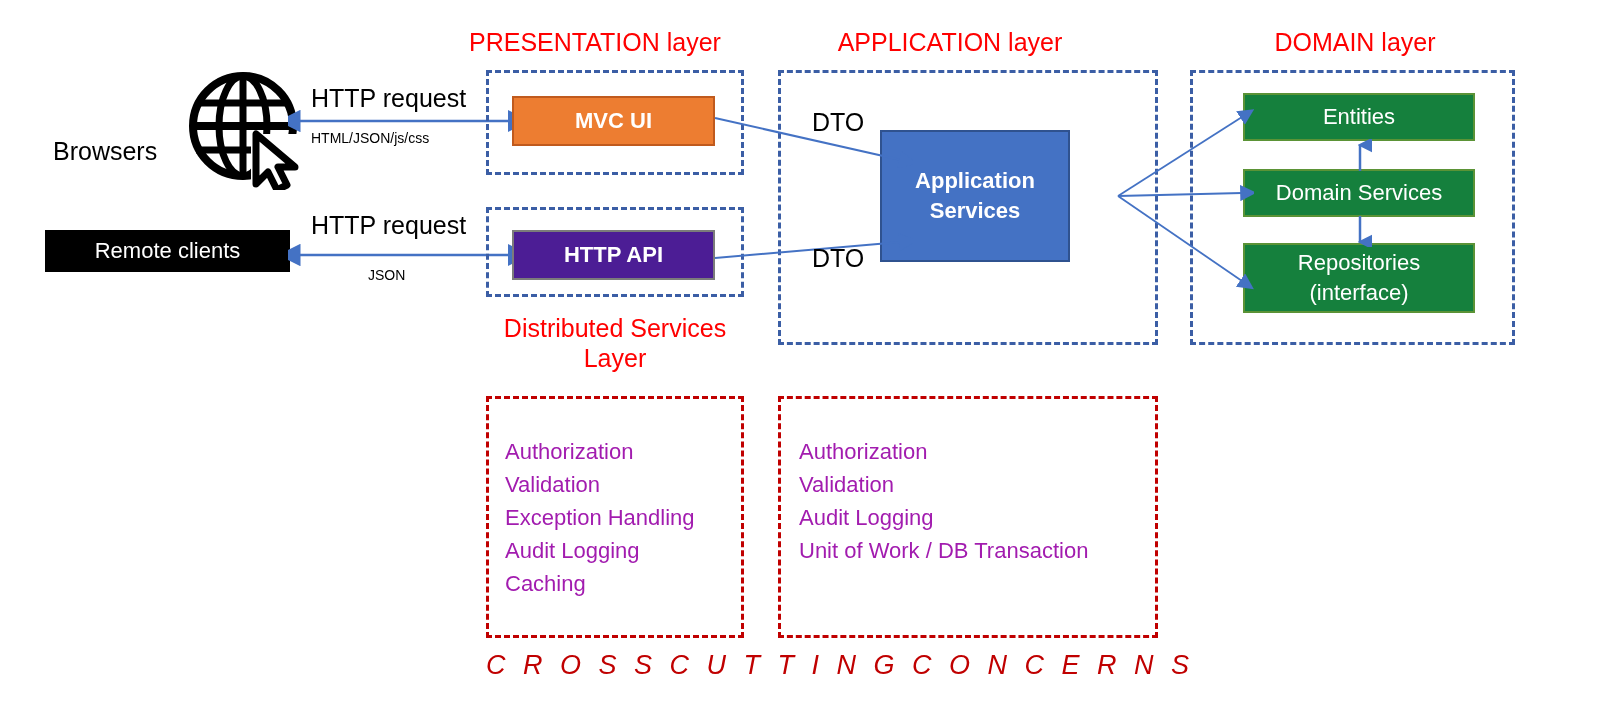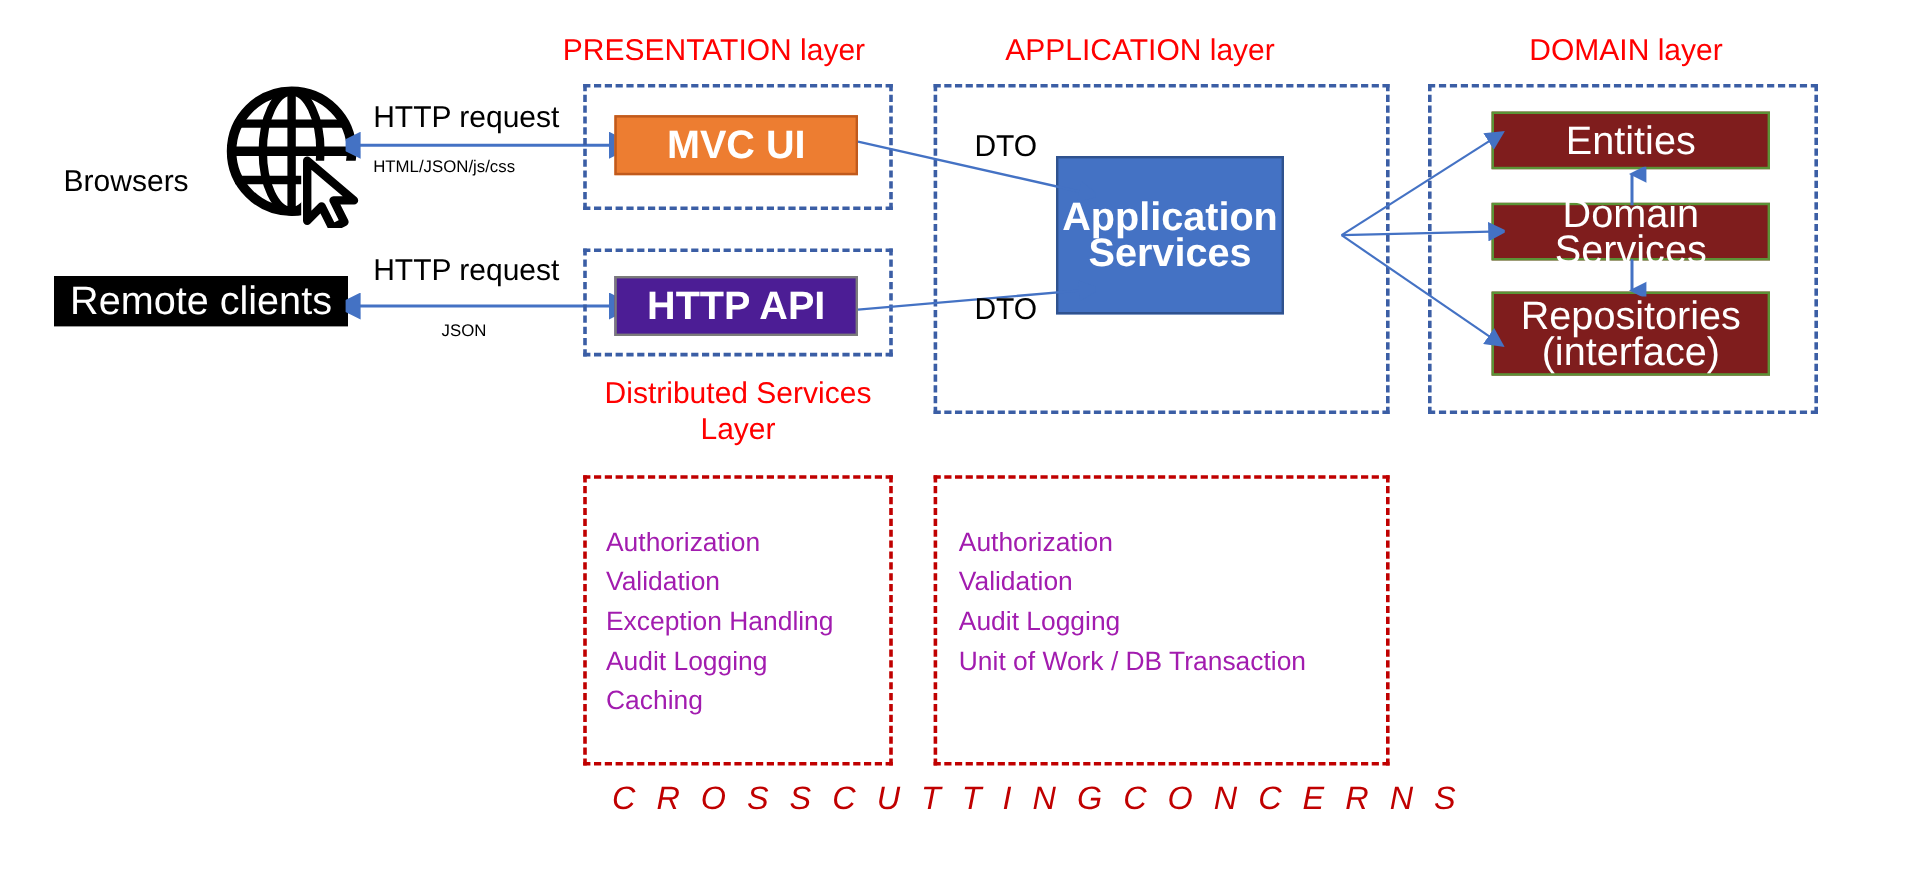--- a/index.html
+++ b/index.html
@@ -44,40 +44,40 @@
   }
 
   
   .node {
     box-sizing: border-box;
     display: flex;
     align-items: center;
     justify-content: center;
     text-align: center;
     color: #ffffff;
-    font-size: 33px;
+    font-size: 22px;
     line-height: 30px;
   }
   .node-mvc {
     background: #ED7D31;
     border: 2px solid #C05A1D;
     font-weight: bold;
   }
   .node-api {
     background: #4c1d95;
     border: 2px solid #7B7B7B;
     font-weight: bold;
   }
   .node-appsvc {
     background: #4472C4;
     border: 2px solid #2F528F;
     font-weight: bold;
   }
   .node-green {
-    background: #7f1d1d;
+    background: #15803d;
     border: 2px solid #5B9336;
     font-weight: normal;
     justify-content: center;
   }
   .node-black {
     background: #000000;
     border: none;
     font-weight: normal;
   }
   .node-green .stack { line-height: 30px; }
@@ -269,15 +269,15 @@
 
   <div class="abs dash-red" style="left:778px; top:396px; width:380px; height:242px;">
     <ul class="concern-list" style="margin:0; padding:36px 0 0 18px; list-style:none;">
       <li>Authorization</li>
       <li>Validation</li>
       <li>Audit Logging</li>
       <li>Unit of Work / DB Transaction</li>
     </ul>
   </div>
 
-  <div class="abs cross-cutting" style="left:510px; top:650px; width:672px;">C R O S S   C U T T I N G   C O N C E R N S</div>
+  <div class="abs cross-cutting" style="left:486px; top:650px; width:672px;">C R O S S   C U T T I N G   C O N C E R N S</div>
 
 </div>
 
 </body></html>

